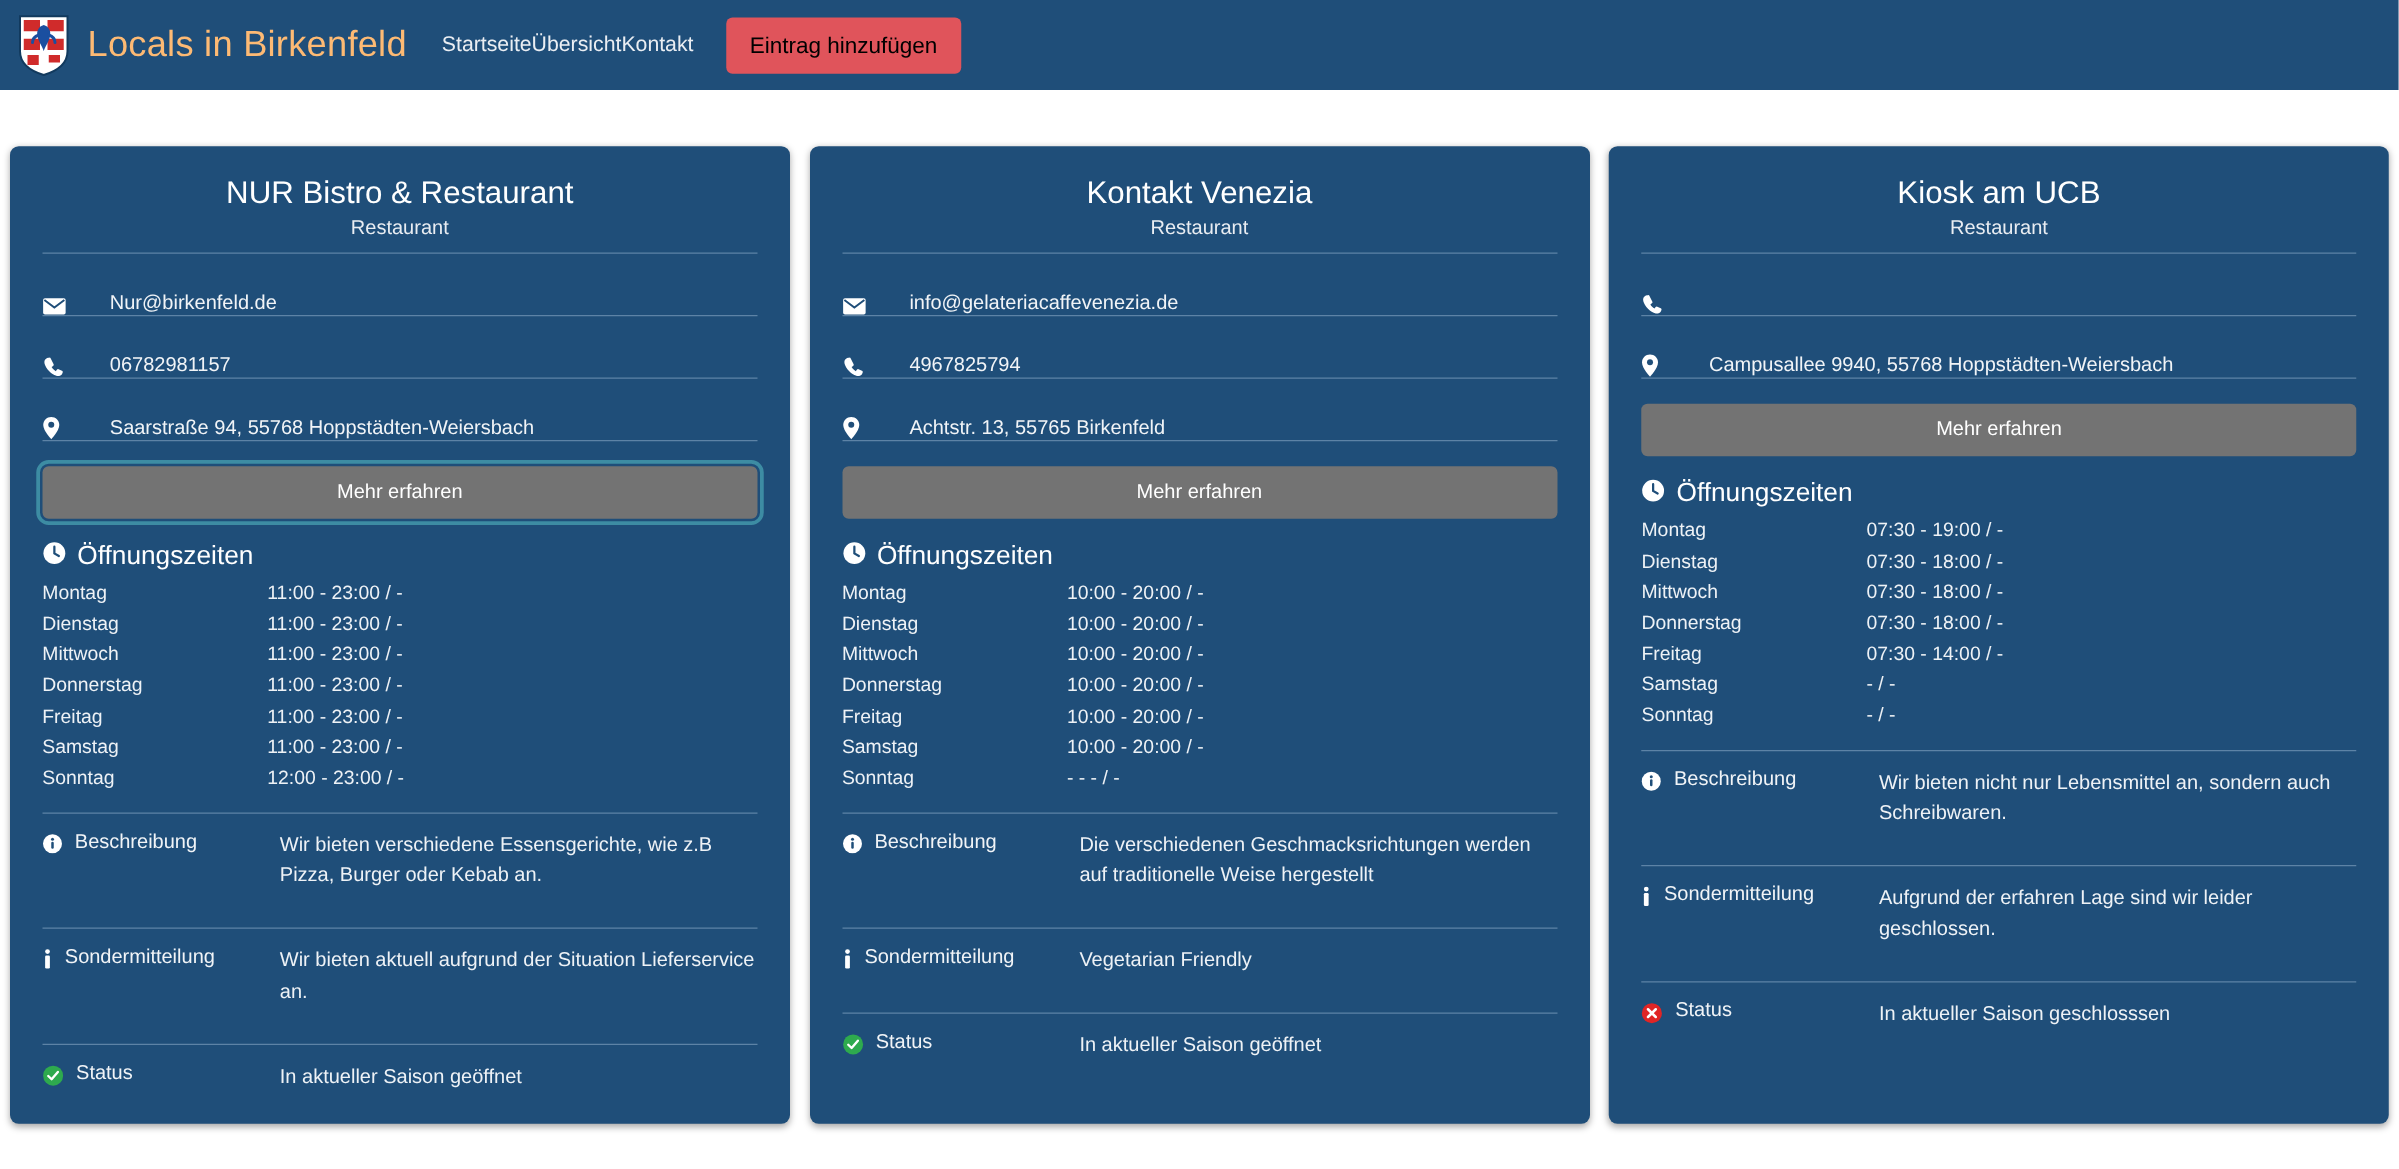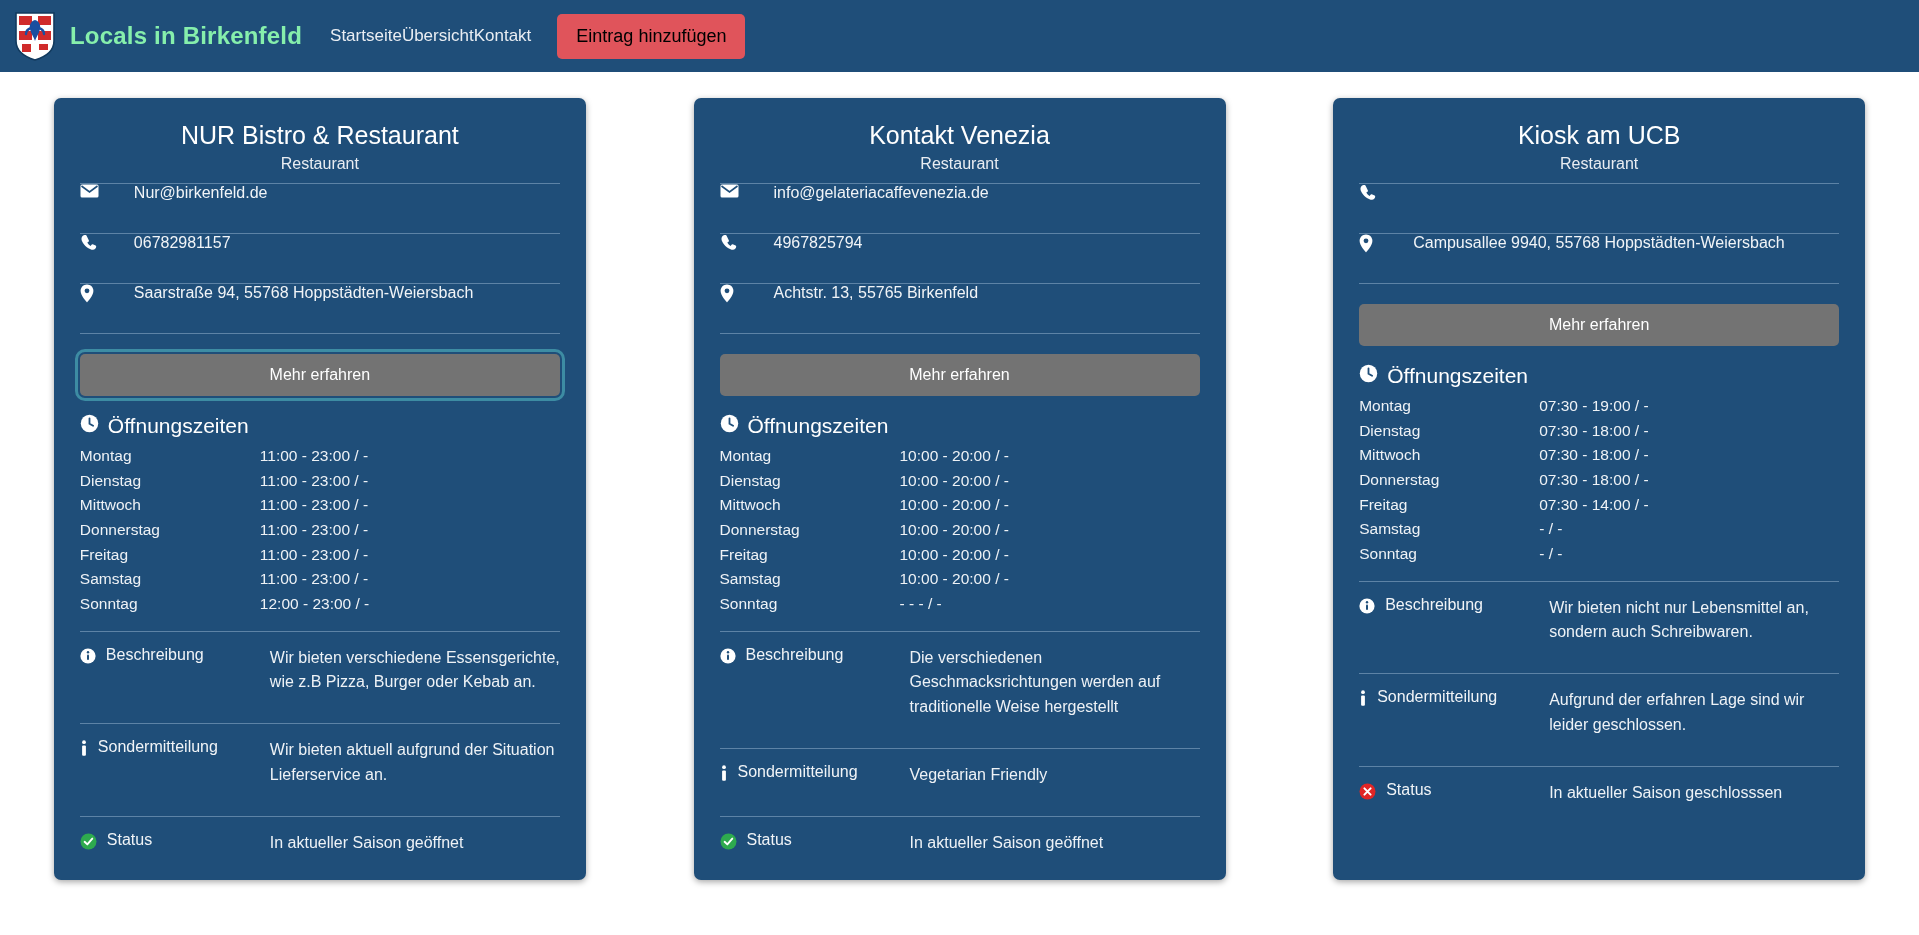--- a/index.html
+++ b/index.html
@@ -22,23 +22,23 @@
   }
   .brand-crest {
     width: 42px;
     height: 50px;
     position: relative;
     flex: 0 0 auto;
     margin-right: 14px;
   }
   .crest-svg { display: block; width: 42px; height: 50px; }
   .brand-title {
-    color: #86efac;
-    font-size: 24px;
-    font-weight: 700;
+    color: #fdba74;
+    font-size: 29px;
+    font-weight: 400;
     letter-spacing: .2px;
     white-space: nowrap;
     margin-right: 28px;
   }
   .nav-links {
     display: flex;
     align-items: center;
   }
   .nav-link {
     color: #eaeef3;
@@ -66,46 +66,47 @@
     gap: 0;
     padding: 26px 0 0 0;
     justify-content: flex-start;
   }
   .card-col {
     width: 640px;
     display: flex;
     justify-content: center;
   }
   .card {
-    width: 532px;
+    width: 624px;
     background: #1f4e79;
     border-radius: 7px;
     box-shadow: 0 2px 6px rgba(0,0,0,.35);
     padding: 22px 26px 22px 26px;
     color: #ffffff;
+    margin-top: 19px;
   }
 
   .card-title {
     text-align: center;
     font-size: 25px;
     font-weight: 400;
     line-height: 1.25;
     padding-bottom: 4px;
   }
   .card-subtitle {
     text-align: center;
     font-size: 16px;
     color: #e9edf2;
     padding-bottom: 10px;
     border-bottom: 1px solid #5d83a6;
   }
 
   .contact-row {
     display: flex;
-    align-items: flex-start;
+    align-items: flex-end;
     min-height: 50px;
     border-bottom: 1px solid #5d83a6;
     font-size: 16px;
     color: #f1f4f7;
   }
   .contact-row:last-of-type { border-bottom: 1px solid #5d83a6; }
   .ico {
     width: 38px;
     flex: 0 0 38px;
     display: flex;

